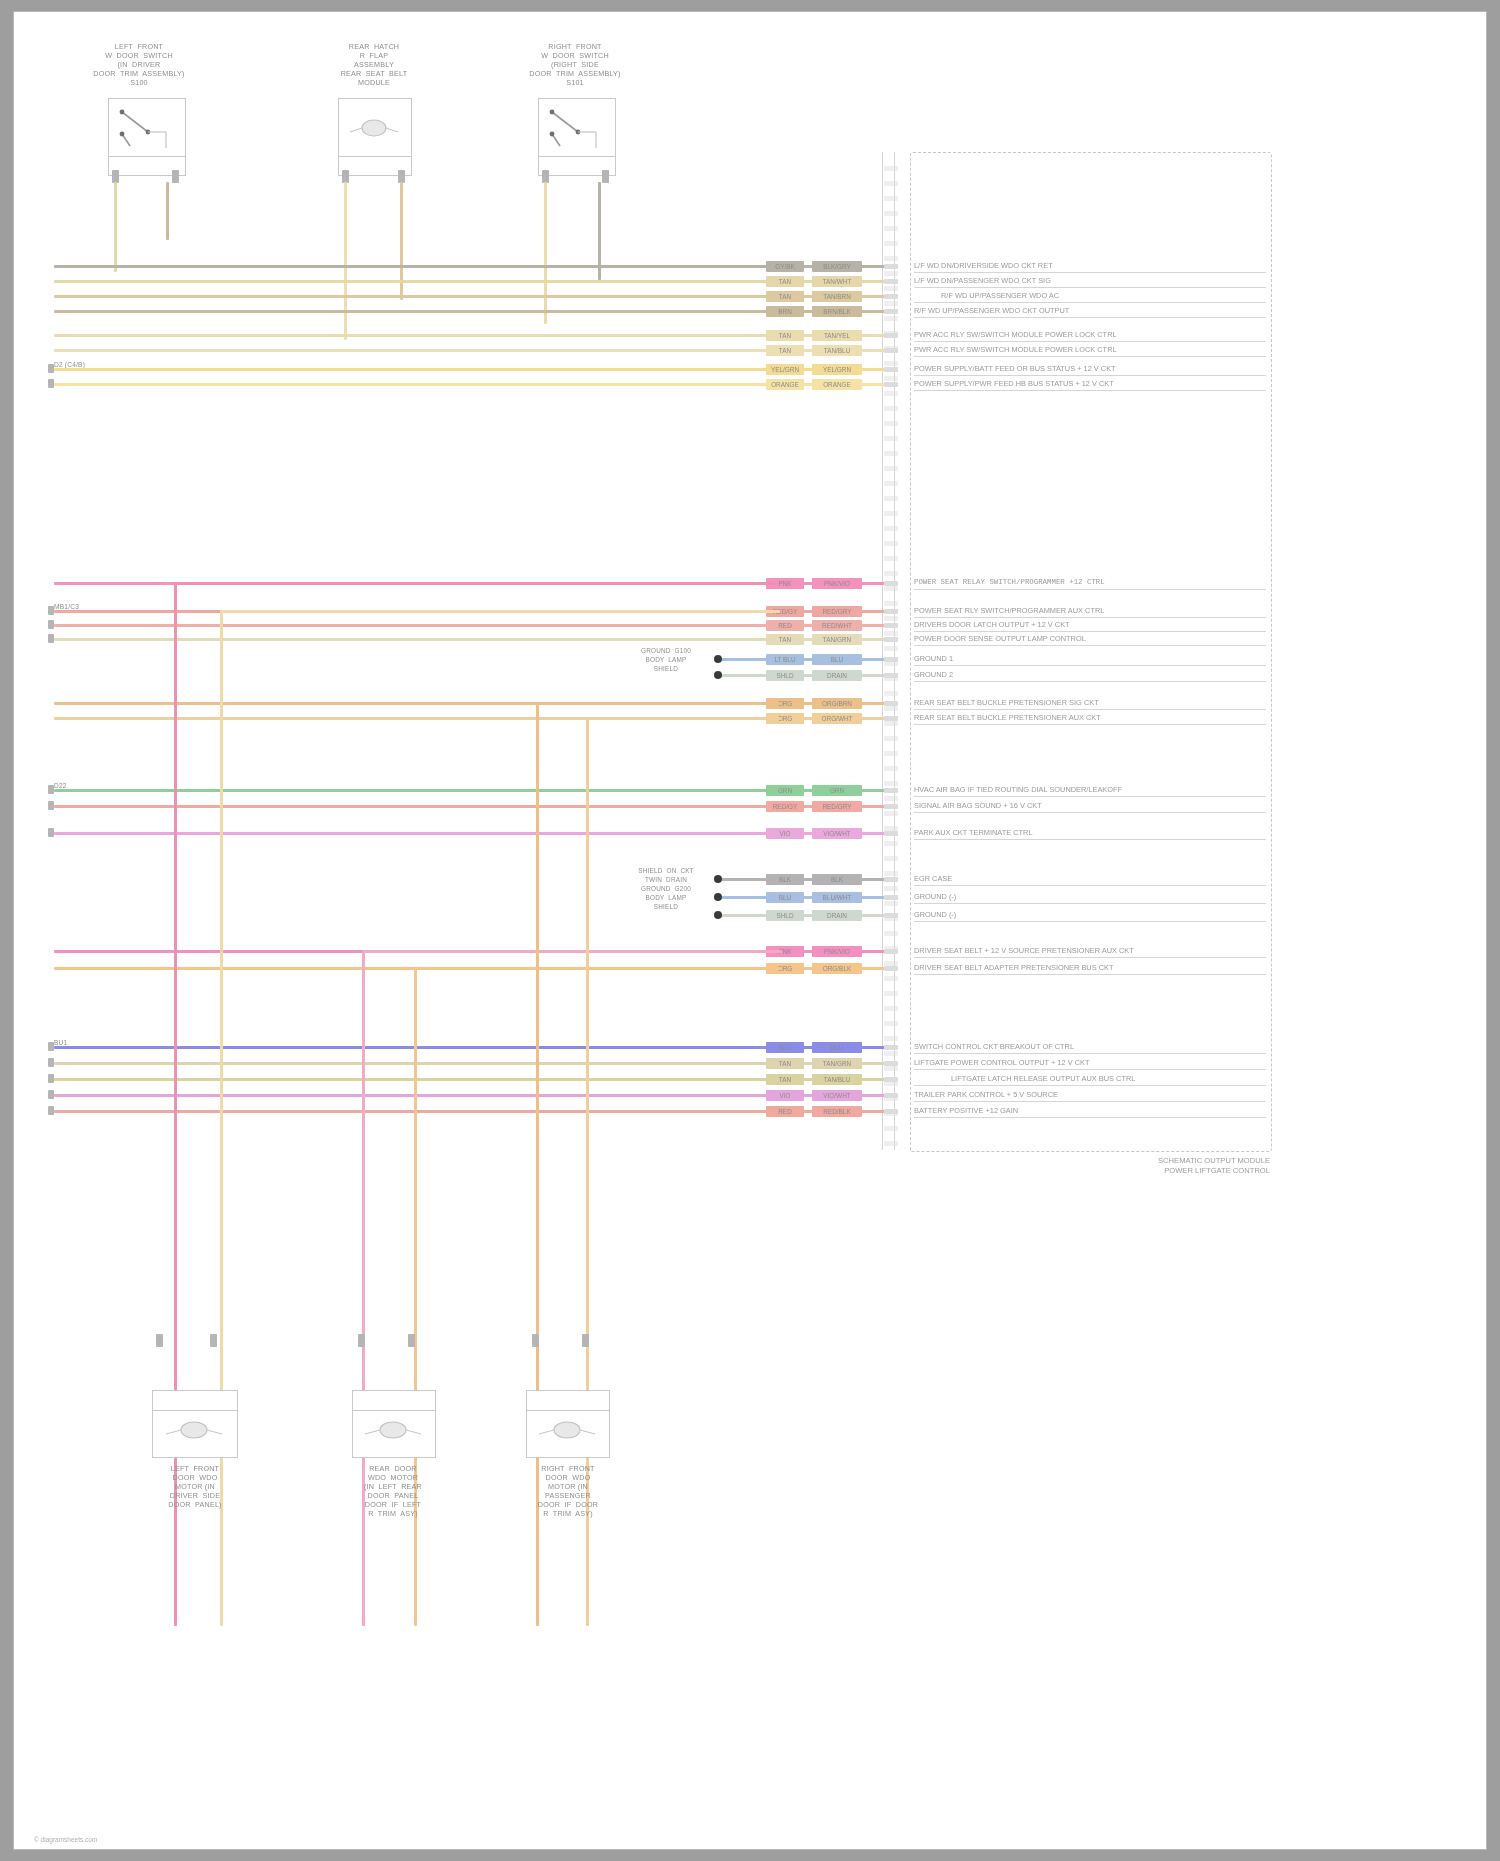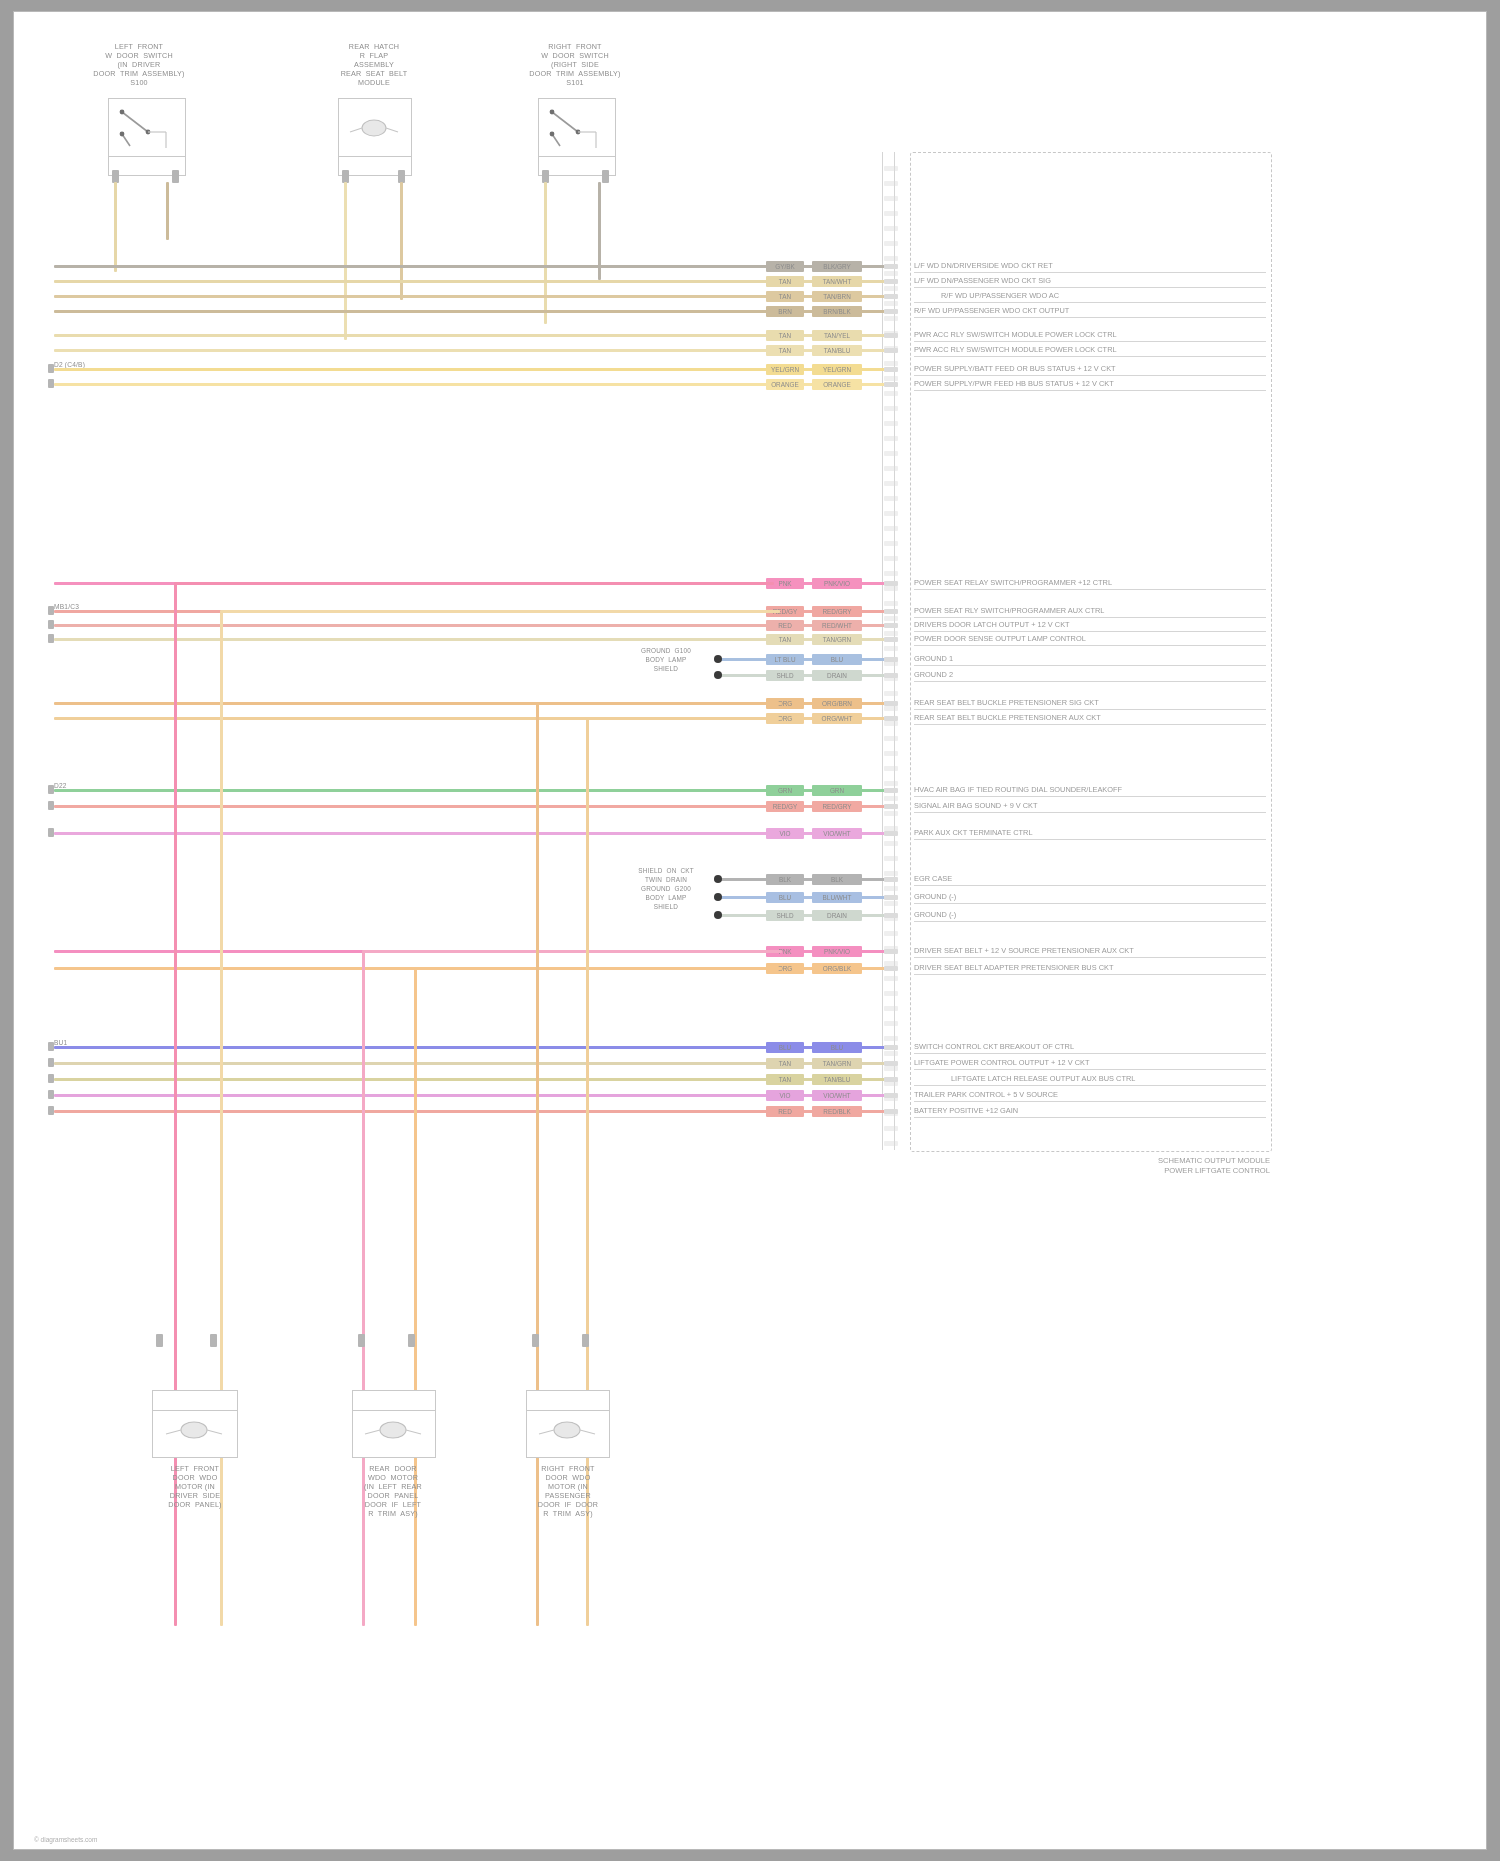--- a/index.html
+++ b/index.html
@@ -170,21 +170,21 @@
         <div class="hairline" style="left: 900px; top: 363px; width: 352px; height: 0.6px;"></div>
         <div class="wire" style="left: 40px; top: 371px; width: 836px; background: rgb(246, 226, 164);"></div>
         <div class="chip" style="left: 752px; top: 367px; width: 38px; background: rgb(246, 226, 164);">ORANGE</div>
         <div class="chip" style="left: 798px; top: 367px; width: 50px; background: rgb(246, 226, 164);">ORANGE</div>
         <div class="desc" style="left: 900px; top: 367px;">POWER  SUPPLY/PWR  FEED  HB  BUS  STATUS  +  12 V  CKT</div>
         <div class="railtick" style="left: 870px; top: 370px;"></div>
         <div class="hairline" style="left: 900px; top: 378px; width: 352px; height: 0.6px;"></div>
         <div class="wire" style="left: 40px; top: 570px; width: 836px; background: rgb(245, 145, 190);"></div>
         <div class="chip" style="left: 752px; top: 566px; width: 38px; background: rgb(245, 145, 190);">PNK</div>
         <div class="chip" style="left: 798px; top: 566px; width: 50px; background: rgb(245, 145, 190);">PNK/VIO</div>
-        <div class="desc" style="left: 900px; top: 566px;">POWER  SEAT  RELAY  SWITCH/PROGRAMMER  +12  CTRL</div>
+        <div class="desc" style="left: 900px; top: 566px; font-family: Liberation Mono, monospace;">POWER  SEAT  RELAY  SWITCH/PROGRAMMER  +12  CTRL</div>
         <div class="railtick" style="left: 870px; top: 569px;"></div>
         <div class="hairline" style="left: 900px; top: 577px; width: 352px; height: 0.6px;"></div>
         <div class="wire" style="left: 40px; top: 598px; width: 836px; background: rgb(240, 167, 161);"></div>
         <div class="chip" style="left: 752px; top: 594px; width: 38px; background: rgb(240, 167, 161);">RED/GY</div>
         <div class="chip" style="left: 798px; top: 594px; width: 50px; background: rgb(240, 167, 161);">RED/GRY</div>
         <div class="desc" style="left: 900px; top: 594px;">POWER  SEAT  RLY  SWITCH/PROGRAMMER  AUX  CTRL</div>
         <div class="railtick" style="left: 870px; top: 597px;"></div>
         <div class="hairline" style="left: 900px; top: 605px; width: 352px; height: 0.6px;"></div>
         <div class="wire" style="left: 40px; top: 612px; width: 836px; background: rgb(237, 176, 171);"></div>
         <div class="chip" style="left: 752px; top: 608px; width: 38px; background: rgb(237, 176, 171);">RED</div>
@@ -229,21 +229,21 @@
         <div class="hairline" style="left: 900px; top: 712px; width: 352px; height: 0.6px;"></div>
         <div class="wire" style="left: 40px; top: 777px; width: 836px; background: rgb(143, 208, 154);"></div>
         <div class="chip" style="left: 752px; top: 773px; width: 38px; background: rgb(143, 208, 154);">GRN</div>
         <div class="chip" style="left: 798px; top: 773px; width: 50px; background: rgb(143, 208, 154);">GRN</div>
         <div class="desc" style="left: 900px; top: 773px;">HVAC  AIR  BAG  IF  TIED  ROUTING  DIAL  SOUNDER/LEAKOFF</div>
         <div class="railtick" style="left: 870px; top: 776px;"></div>
         <div class="hairline" style="left: 900px; top: 784px; width: 352px; height: 0.6px;"></div>
         <div class="wire" style="left: 40px; top: 793px; width: 836px; background: rgb(241, 169, 162);"></div>
         <div class="chip" style="left: 752px; top: 789px; width: 38px; background: rgb(241, 169, 162);">RED/GY</div>
         <div class="chip" style="left: 798px; top: 789px; width: 50px; background: rgb(241, 169, 162);">RED/GRY</div>
-        <div class="desc" style="left: 900px; top: 789px;">SIGNAL  AIR  BAG  SOUND  +  9 V  CKT</div>
+        <div class="desc" style="left: 900px; top: 789px;">SIGNAL  AIR  BAG  SOUND  +  16 V  CKT</div>
         <div class="railtick" style="left: 870px; top: 792px;"></div>
         <div class="hairline" style="left: 900px; top: 800px; width: 352px; height: 0.6px;"></div>
         <div class="wire" style="left: 40px; top: 820px; width: 836px; background: rgb(234, 168, 221);"></div>
         <div class="chip" style="left: 752px; top: 816px; width: 38px; background: rgb(234, 168, 221);">VIO</div>
         <div class="chip" style="left: 798px; top: 816px; width: 50px; background: rgb(234, 168, 221);">VIO/WHT</div>
         <div class="desc" style="left: 900px; top: 816px;">PARK  AUX  CKT  TERMINATE  CTRL</div>
         <div class="railtick" style="left: 870px; top: 819px;"></div>
         <div class="hairline" style="left: 900px; top: 827px; width: 352px; height: 0.6px;"></div>
         <div class="wire" style="left: 700px; top: 866px; width: 176px; background: rgb(179, 179, 179);"></div>
         <div class="chip" style="left: 752px; top: 862px; width: 38px; background: rgb(179, 179, 179);">BLK</div>

